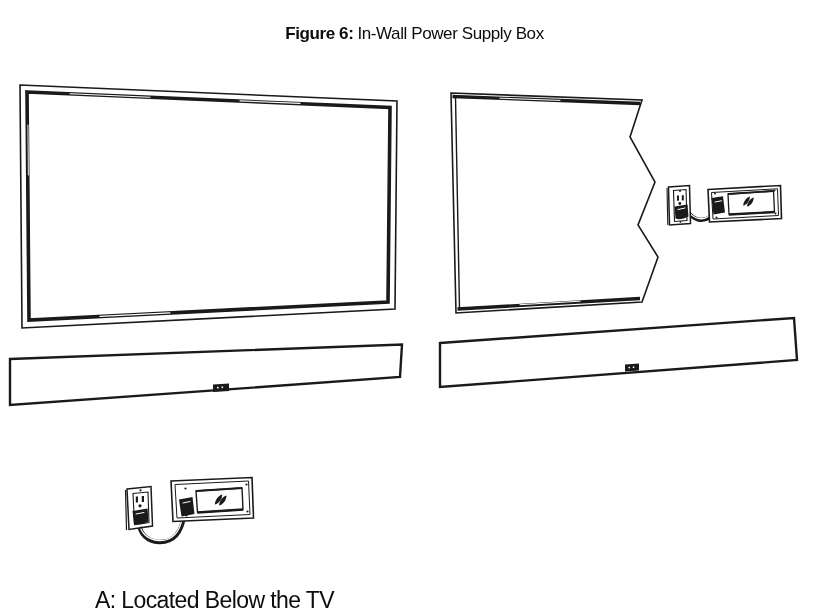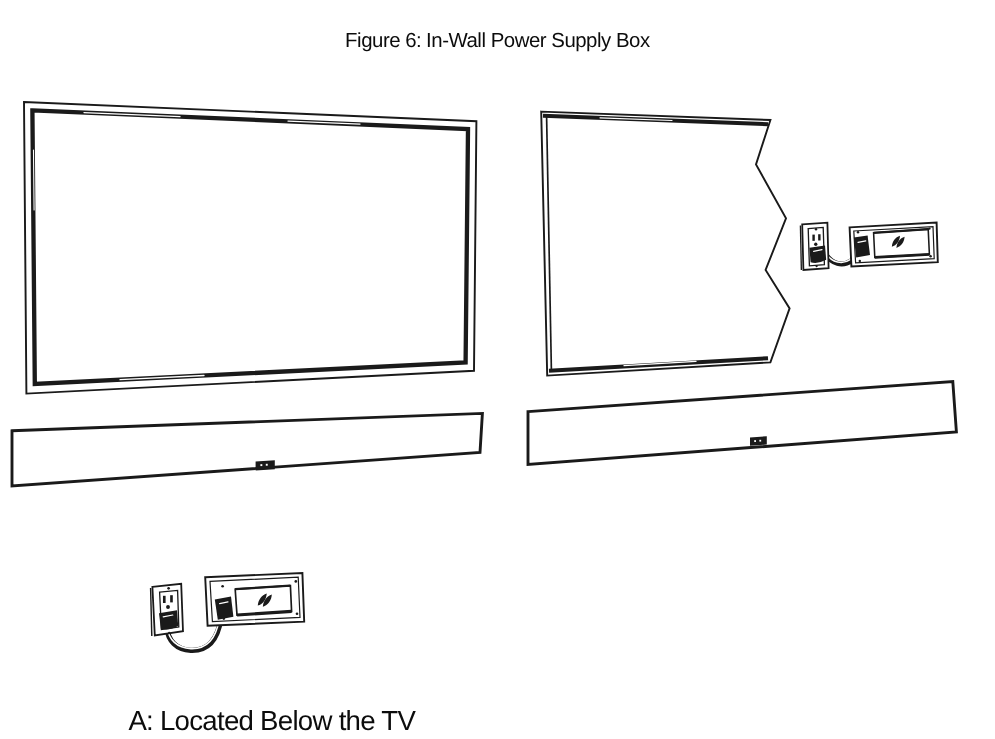--- a/index.html
+++ b/index.html
@@ -8,25 +8,25 @@
     background:#ffffff;
     font-family:"Liberation Sans", sans-serif;
     color:#111;
   }
   .stage{position:absolute;left:0;top:0;width:829px;height:616px;}
   .figure-title{
     position:absolute;left:0;top:23px;width:829px;
     text-align:center;font-size:17px;letter-spacing:-0.4px;line-height:21px;
     color:#0c0c0c;
   }
-  .figure-title .lbl{font-weight:normal;}
+  .figure-title .lbl{font-weight:bold;}
   .figure-title .ttl{margin-left:4px;}
   .caption{
     position:absolute;top:587px;font-size:23px;letter-spacing:-0.6px;
-    line-height:26px;color:#0c0c0c;white-space:nowrap;margin-left:12px;
+    line-height:26px;color:#0c0c0c;white-space:nowrap;
   }
   .caption-a{left:95px;}
   .caption-b{left:531px;}
   svg{position:absolute;left:0;top:0;}
   .ink{stroke:#1a1a1a;fill:none;}
   .fillw{fill:#ffffff;}
   .solid{fill:#1a1a1a;stroke:none;}
   .glint{stroke:#ffffff;fill:none;stroke-linecap:round;}
 </style>
 </head>

